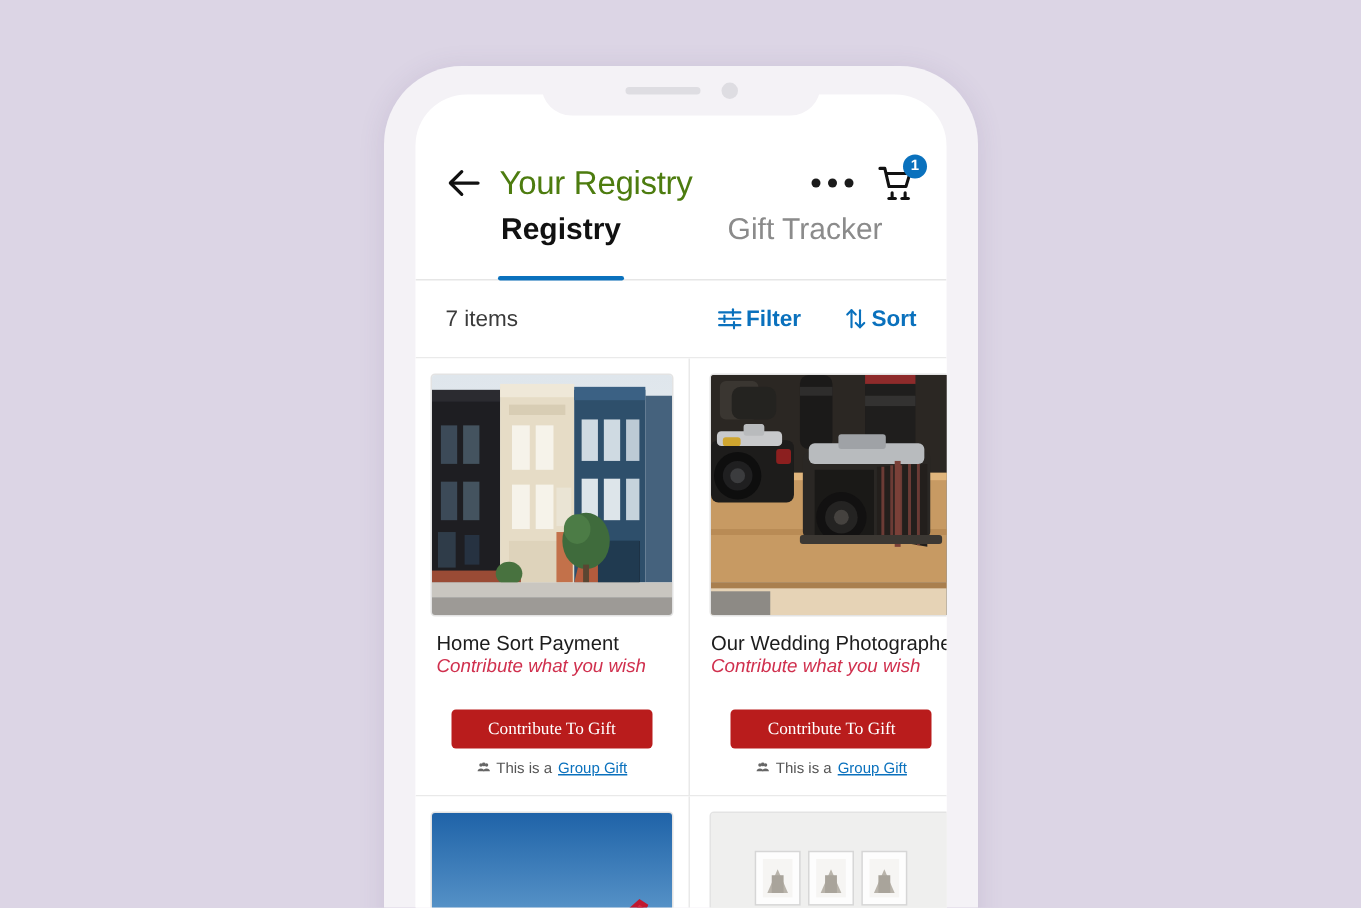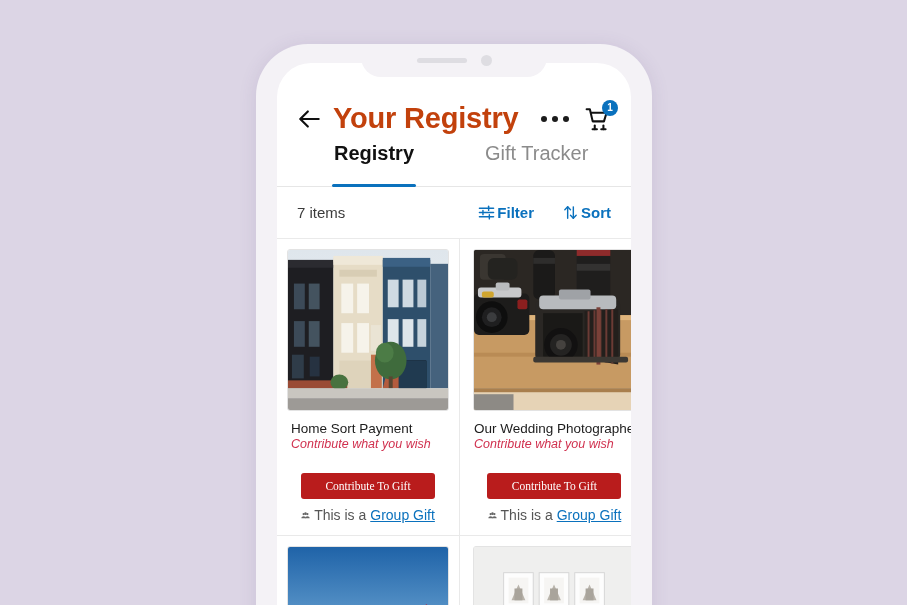--- a/index.html
+++ b/index.html
@@ -82,23 +82,23 @@
     align-items: center;
   }
   #back-arrow {
     width: 26px;
     height: 26px;
     flex: 0 0 auto;
     cursor: pointer;
     color: #111;
   }
   #page-title {
-    font-size: 29px;
-    font-weight: 700;
-    color: #c2410c;
+    font-size: 22px;
+    font-weight: 400;
+    color: #4d7c0f;
     margin-left: 10px;
     letter-spacing: -0.2px;
     white-space: nowrap;
   }
   #header-spacer { flex: 1 1 auto; }
 
   #more-button {
     width: 28px;
     height: 22px;
     display: flex;
@@ -272,24 +272,24 @@
     border: none;
     border-radius: 3px;
     font-size: 11.5px;
     font-family: Liberation Serif, serif;
     cursor: pointer;
   }
 
   .group-gift-row {
     margin-top: 8px;
     display: flex;
-    align-items: center;
+    align-items: flex-start;
     justify-content: center;
     gap: 4px;
-    font-size: 14px;
+    font-size: 10px;
     color: #555;
   }
   .group-gift-link {
     color: #0a71bd;
     text-decoration: underline;
     cursor: pointer;
   }
 
   
   .img-houses { width: 100%; height: 100%; display: block; }

